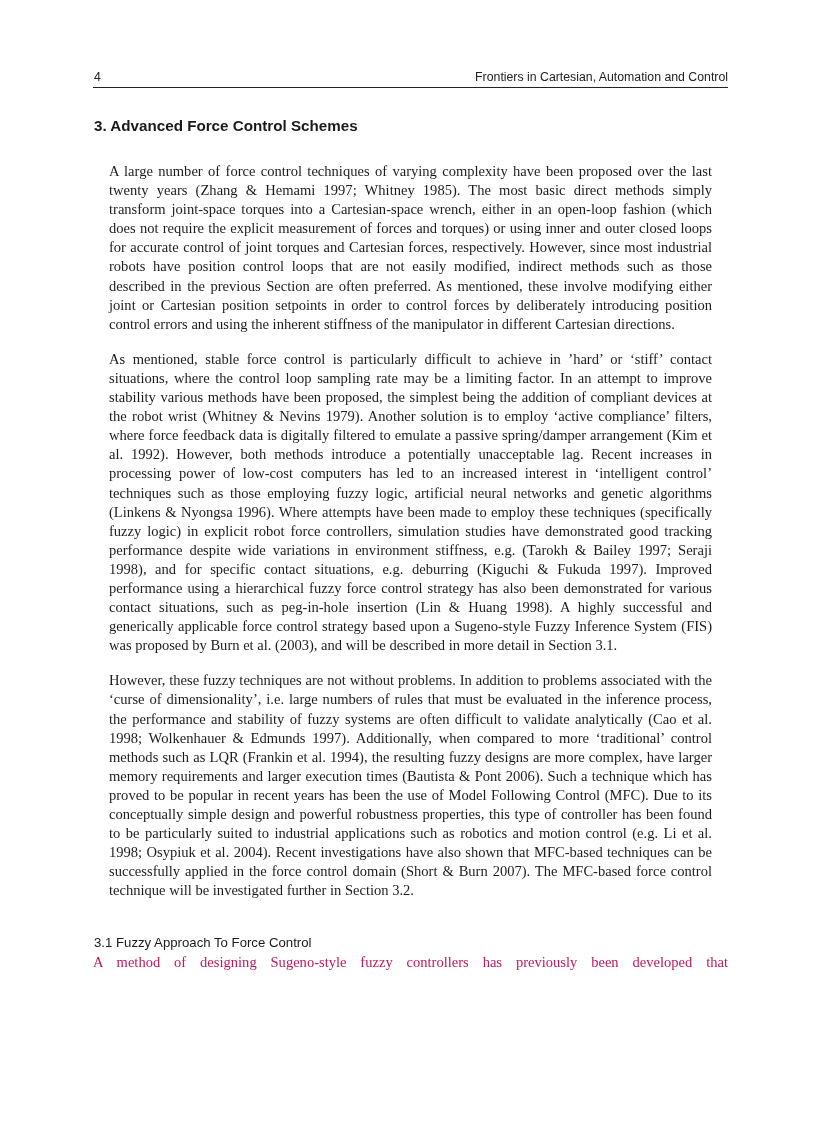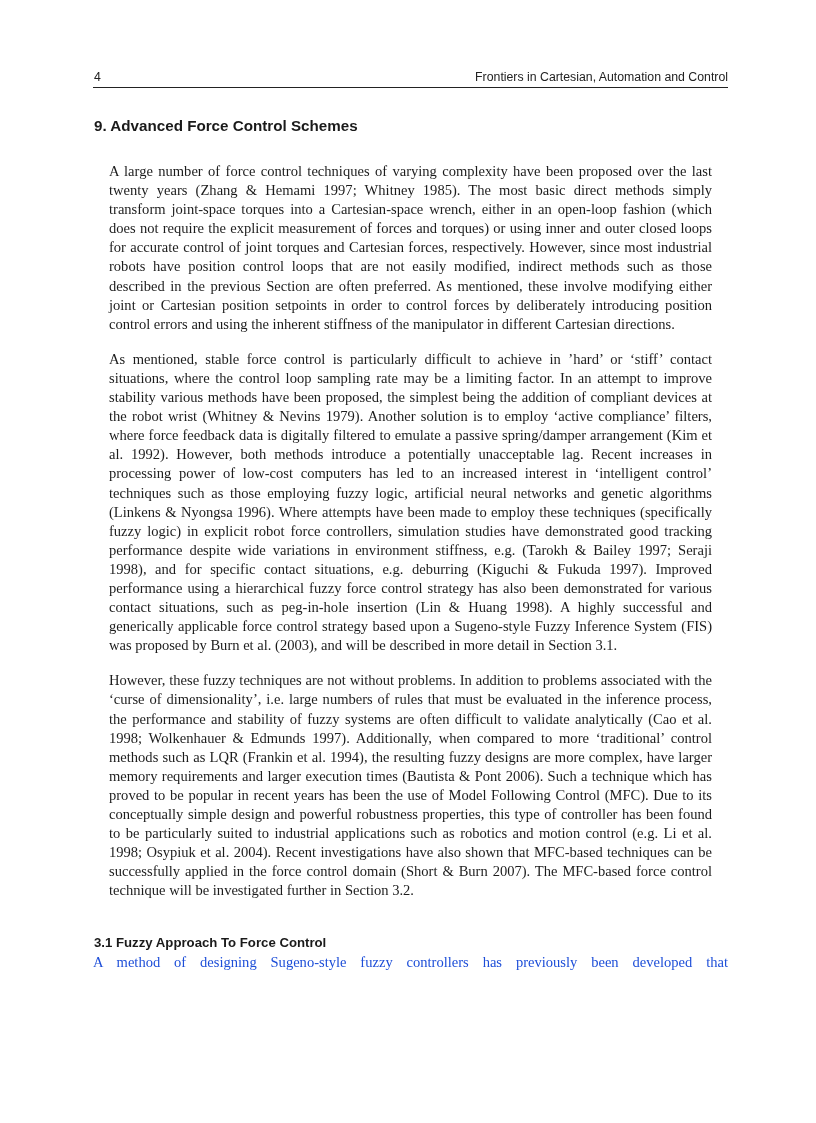--- a/index.html
+++ b/index.html
@@ -17,38 +17,38 @@
       font-family: "Liberation Sans", sans-serif; font-weight: bold; font-size: 15.2px; color: #1a1a1a;
     }
     .body-text {
       position: absolute; top: 146px; left: 0; width: 635px;
       font-family: "Liberation Serif", serif; font-size: 14.55px; line-height: 19.1px;
       text-align: justify; color: #1c1c1c;
     }
     .body-text p { margin: 16px; }
     .h2 {
       position: absolute; top: 935px; left: 1px;
-      font-family: "Liberation Sans", sans-serif; font-weight: bold; font-size: 13.2px; color: #1a1a1a;
+      font-family: "Liberation Sans", sans-serif; font-weight: normal; font-size: 13.2px; color: #1a1a1a;
     }
     .body-text2 {
       position: absolute; top: 953px; left: 0; width: 635px;
       font-family: "Liberation Serif", serif; font-size: 14.55px; line-height: 19.1px;
-      text-align: justify; text-align-last: justify; color: #1d4ed8;
+      text-align: justify; text-align-last: justify; color: #be185d;
     }
   </style>
 </head>
 <body>
 
 <div class="page">
   <div class="running-head">
     <span class="pno">4</span>
     <span class="title">Frontiers in Cartesian, Automation and Control</span>
   </div>
 
-  <div class="h1">9. Advanced Force Control Schemes</div>
+  <div class="h1">3. Advanced Force Control Schemes</div>
 
   <div class="body-text">
     <p>A large number of force control techniques of varying complexity have been proposed over the last twenty years (Zhang &amp; Hemami 1997; Whitney 1985). The most basic direct methods simply transform joint-space torques into a Cartesian-space wrench, either in an open-loop fashion (which does not require the explicit measurement of forces and torques) or using inner and outer closed loops for accurate control of joint torques and Cartesian forces, respectively. However, since most industrial robots have position control loops that are not easily modified, indirect methods such as those described in the previous Section are often preferred. As mentioned, these involve modifying either joint or Cartesian position setpoints in order to control forces by deliberately introducing position control errors and using the inherent stiffness of the manipulator in different Cartesian directions.</p>
     <p>As mentioned, stable force control is particularly difficult to achieve in ’hard’ or ‘stiff’ contact situations, where the control loop sampling rate may be a limiting factor. In an attempt to improve stability various methods have been proposed, the simplest being the addition of compliant devices at the robot wrist (Whitney &amp; Nevins 1979). Another solution is to employ ‘active compliance’ filters, where force feedback data is digitally filtered to emulate a passive spring/damper arrangement (Kim et al. 1992). However, both methods introduce a potentially unacceptable lag. Recent increases in processing power of low-cost computers has led to an increased interest in ‘intelligent control’ techniques such as those employing fuzzy logic, artificial neural networks and genetic algorithms (Linkens &amp; Nyongsa 1996). Where attempts have been made to employ these techniques (specifically fuzzy logic) in explicit robot force controllers, simulation studies have demonstrated good tracking performance despite wide variations in environment stiffness, e.g. (Tarokh &amp; Bailey 1997; Seraji 1998), and for specific contact situations, e.g. deburring (Kiguchi &amp; Fukuda 1997). Improved performance using a hierarchical fuzzy force control strategy has also been demonstrated for various contact situations, such as peg-in-hole insertion (Lin &amp; Huang 1998). A highly successful and generically applicable force control strategy based upon a Sugeno-style Fuzzy Inference System (FIS) was proposed by Burn et al. (2003), and will be described in more detail in Section 3.1.</p>
     <p>However, these fuzzy techniques are not without problems. In addition to problems associated with the ‘curse of dimensionality’, i.e. large numbers of rules that must be evaluated in the inference process, the performance and stability of fuzzy systems are often difficult to validate analytically (Cao et al. 1998; Wolkenhauer &amp; Edmunds 1997). Additionally, when compared to more ‘traditional’ control methods such as LQR (Frankin et al. 1994), the resulting fuzzy designs are more complex, have larger memory requirements and larger execution times (Bautista &amp; Pont 2006). Such a technique which has proved to be popular in recent years has been the use of Model Following Control (MFC). Due to its conceptually simple design and powerful robustness properties, this type of controller has been found to be particularly suited to industrial applications such as robotics and motion control (e.g. Li et al. 1998; Osypiuk et al. 2004). Recent investigations have also shown that MFC-based techniques can be successfully applied in the force control domain (Short &amp; Burn 2007).  The MFC-based force control technique will be investigated further in Section 3.2.</p>
   </div>
 
   <div class="h2">3.1 Fuzzy Approach To Force Control</div>
 
   <div class="body-text2">

